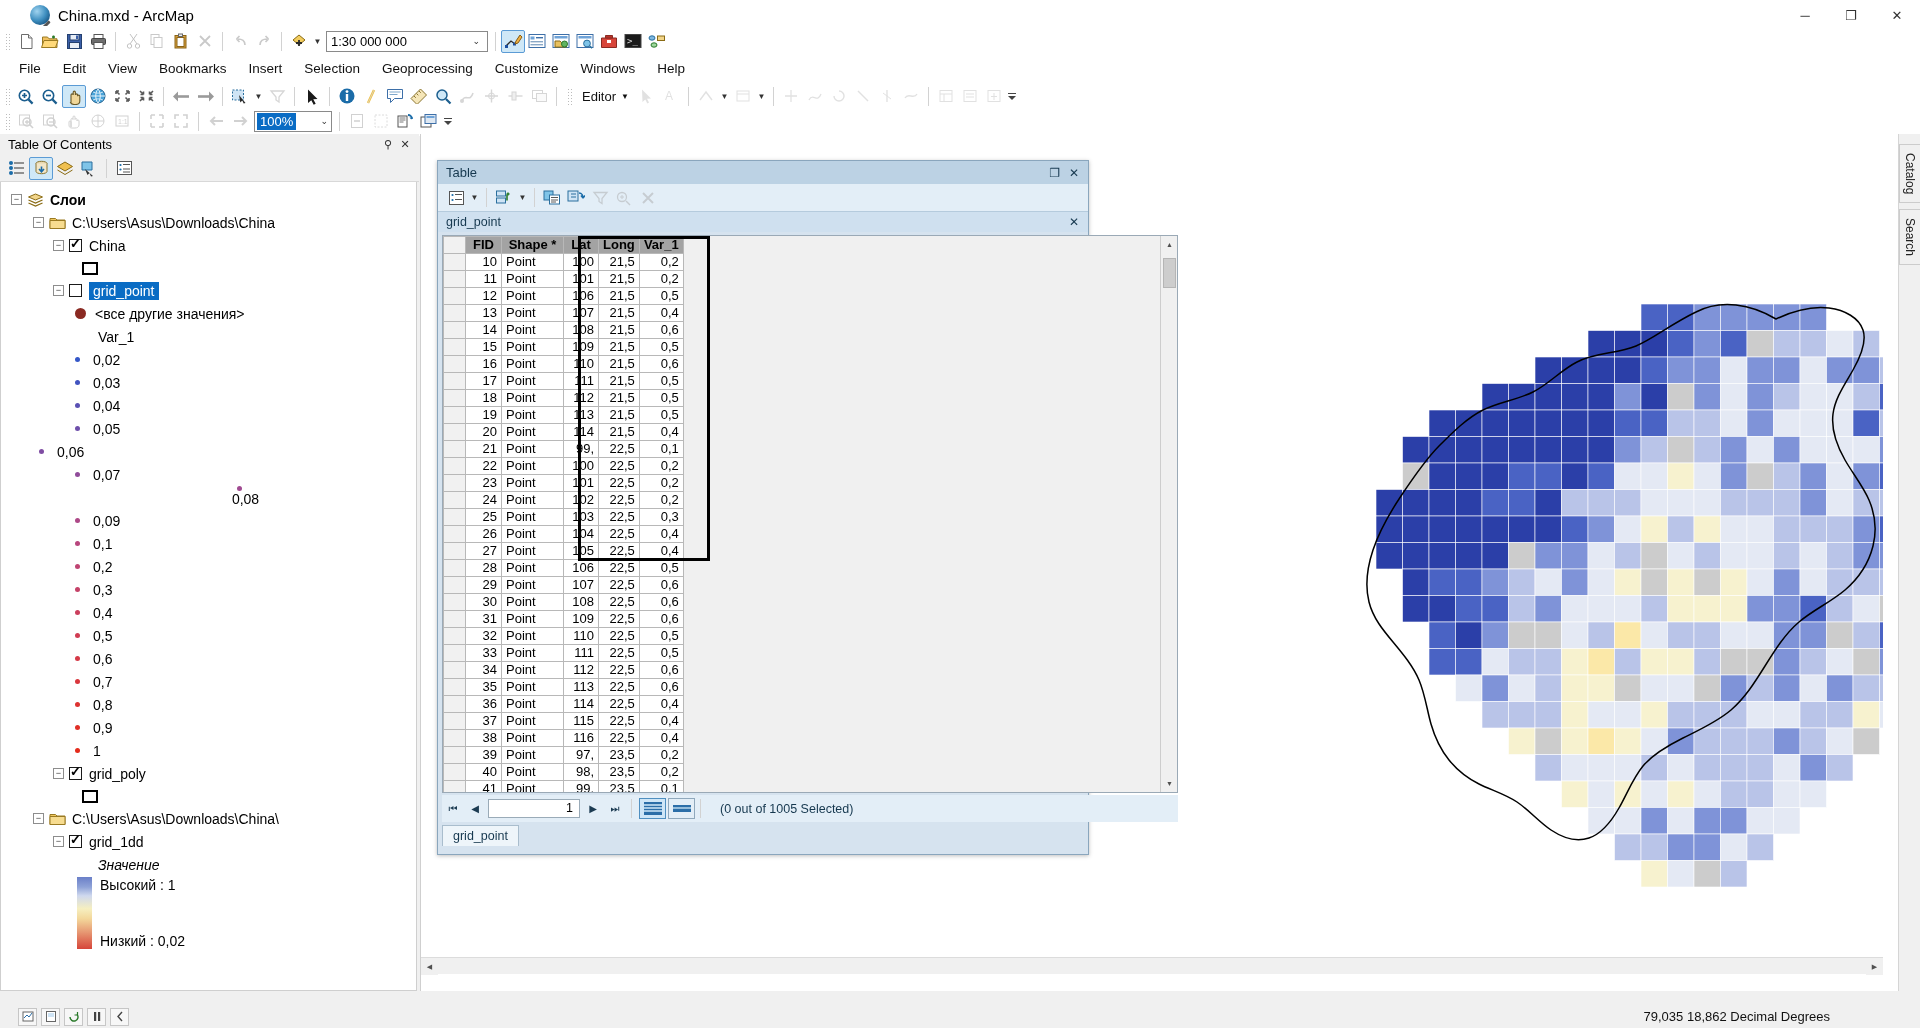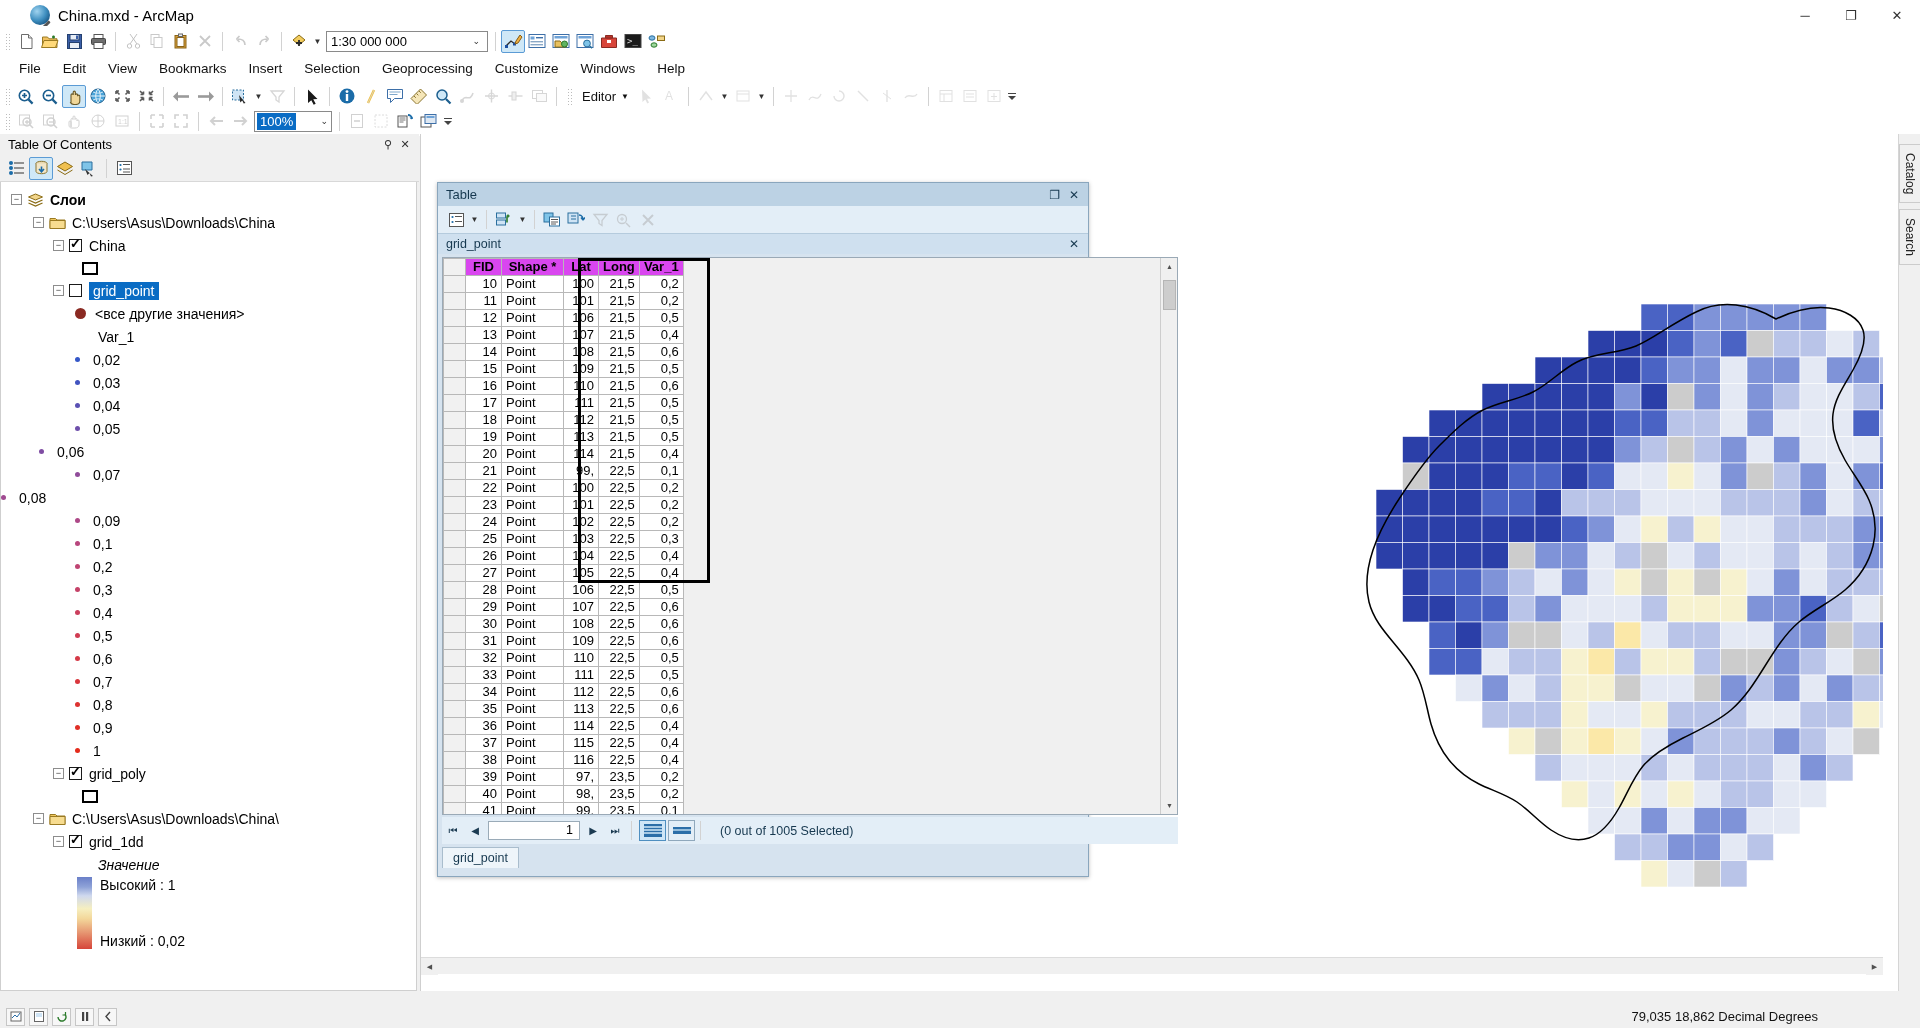--- a/index.html
+++ b/index.html
@@ -114,43 +114,43 @@
               font-size:7px; color:#505050; background:#f0f0f0; }
 
   
   #rdock { position:absolute; right:0; top:134px; width:22px; height:857px; background:#f0f0f0;
            border-left:1px solid #d5d5d5; padding-top:10px; }
   .vtab { writing-mode: vertical-rl; text-orientation: mixed; font-size:12px; color:#222;
           padding:8px 3px; margin-bottom:6px; background:#f0f0f0; border:1px solid #ccc;
           border-right:none; }
 
   
-  #statusbar { position:absolute; left:0; bottom:0; width:1832px; height:23px; background:#f0f0f0;
+  #statusbar { position:absolute; left:12px; bottom:0; width:1832px; height:23px; background:#f0f0f0;
                display:flex; align-items:center; font-size:12.5px; color:#222; }
   #status-left { display:flex; align-items:center; padding-left:6px; gap:4px; }
   .sbtn { width:19px; height:18px; border:1px solid #c6c6c6; background:#f7f7f7;
           display:flex; align-items:center; justify-content:center; font-size:9px; color:#444; }
   #status-coords { margin-left:auto; padding-right:14px; font-size:13px; color:#111; }
 
   
-  #table-win { position:absolute; left:437px; top:182px; width:652px; height:695px;
+  #table-win { position:absolute; left:437px; top:160px; width:652px; height:695px;
                background:#d6e3ef; border:1px solid #8aa6bd; box-shadow:0 1px 4px rgba(0,0,0,.25); }
   #tw-title { height:23px; background:#bcd2e4; display:flex; align-items:center; padding-left:8px;
               font-size:13px; color:#16384f; }
   #tw-title .btns { margin-left:auto; display:flex; gap:9px; padding-right:9px; font-size:12px; color:#16384f; }
   #tw-toolbar { height:27px; background:#e3eef7; display:flex; align-items:center; padding-left:6px; }
   #tw-tabhdr { height:21px; background:#cfe0ef; display:flex; align-items:center; padding-left:8px;
                font-size:12.5px; color:#16384f; border-top:1px solid #b5cbdd; }
   #tw-tabhdr .x { margin-left:auto; padding-right:9px; font-size:12px; }
   #grid-wrap { position:absolute; left:4px; top:74px; width:736px; height:558px; background:#f0f0f0;
                border:1px solid #9aa9b6; overflow:hidden; }
   table.dt { border-collapse:collapse; font-size:13px; table-layout:fixed; background:#fff; }
   table.dt th, table.dt td { border:1px solid #b8b8b8; padding:0 4px; height:16px; line-height:16px;
                              font-size:13px; white-space:nowrap; overflow:hidden; }
-  table.dt th { background:#d946ef; font-weight:bold; text-align:center; }
+  table.dt th { background:#a3a3a3; font-weight:bold; text-align:center; }
   table.dt td { background:#fff; }
   .c-sel { width:22px; background:#f1f1f1 !important; }
   .c-fid { width:36px; text-align:right; }
   .c-shape { width:62px; text-align:left; }
   .c-lat { width:35px; text-align:right; }
   .c-long { width:39px; text-align:right; }
   .c-var { width:44px; text-align:right; }
   #sel-outline { position:absolute; pointer-events:none; border:3px solid #000;
                  left:135px; top:0px; width:132px; height:325px; }
   #grid-scroll-v { position:absolute; right:0; top:0; width:17px; height:556px; background:#f0f0f0;
@@ -753,21 +753,21 @@
             <span>0,05</span>
           </div>
           <div class="row" style="padding-left: 38px;">
             <span class="sym-dot small" style="background: rgb(127, 77, 163); margin-right: 13px;"></span>
             <span>0,06</span>
           </div>
           <div class="row" style="padding-left: 74px;">
             <span class="sym-dot small" style="background: rgb(144, 76, 154); margin-right: 13px;"></span>
             <span>0,07</span>
           </div>
-          <div class="row" style="">
+          <div class="row" style="padding-left: 74px; flex-direction: column;">
             <span class="sym-dot small" style="background: rgb(160, 74, 145); margin-right: 13px;"></span>
             <span>0,08</span>
           </div>
           <div class="row" style="padding-left: 74px;">
             <span class="sym-dot small" style="background: rgb(173, 72, 135); margin-right: 13px;"></span>
             <span>0,09</span>
           </div>
           <div class="row" style="padding-left: 74px;">
             <span class="sym-dot small" style="background: rgb(184, 70, 125); margin-right: 13px;"></span>
             <span>0,1</span>

